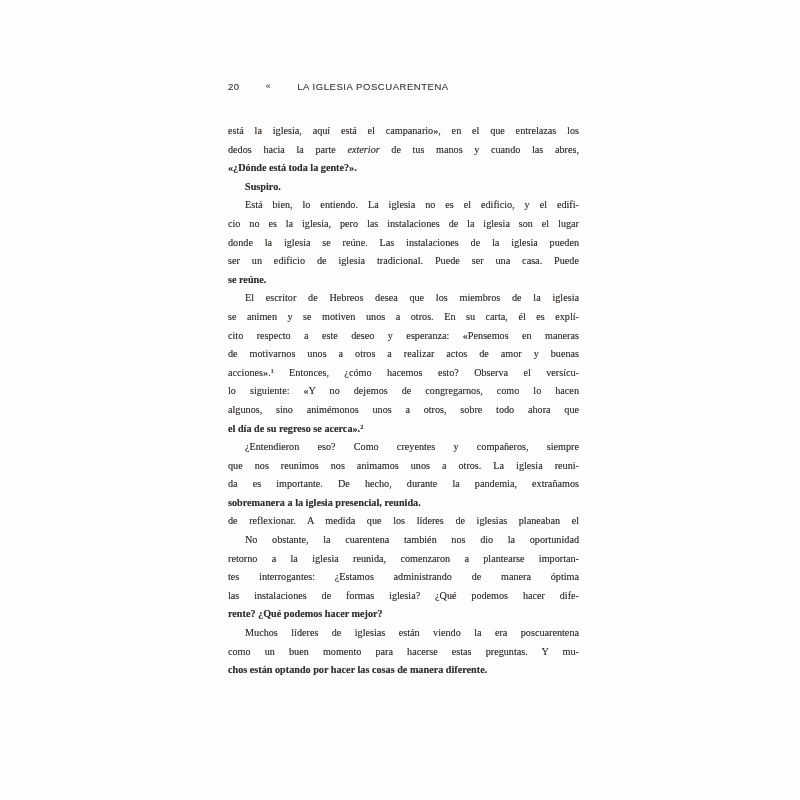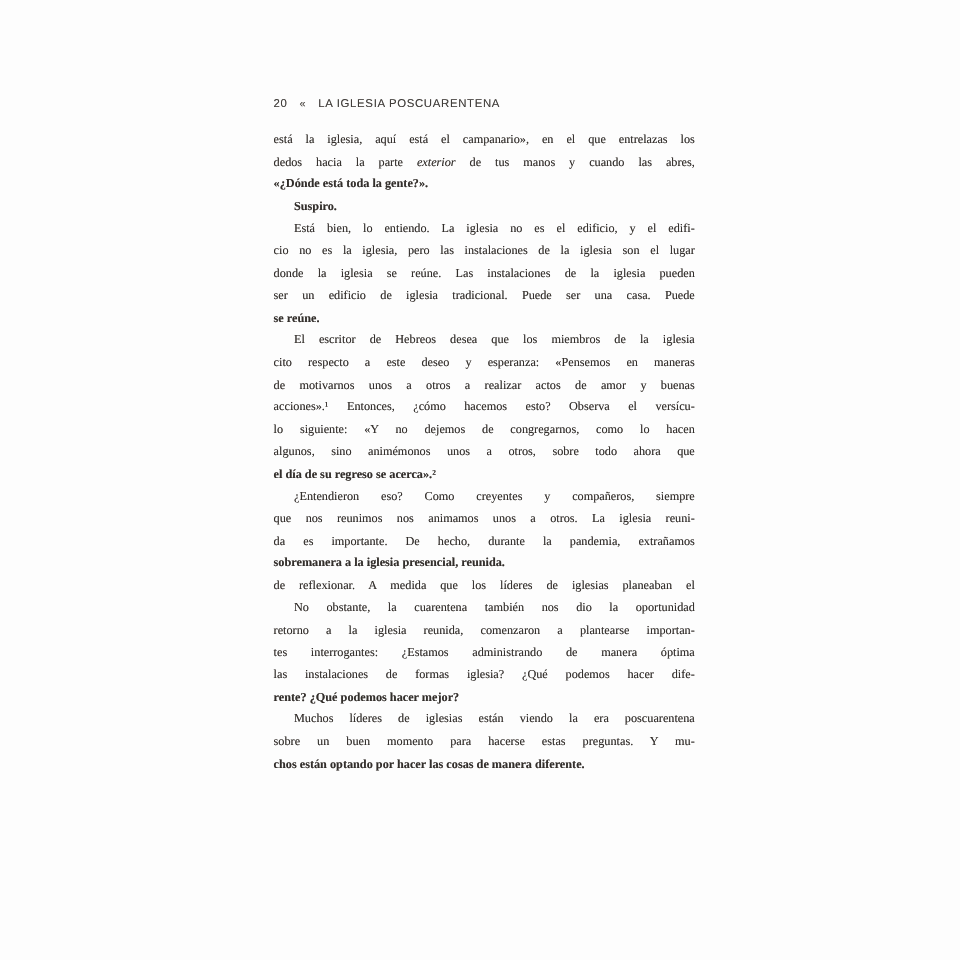--- a/index.html
+++ b/index.html
@@ -16,34 +16,34 @@
   .page {
     position: relative;
     width: 800px; height: 800px;
     background: var(--paper);
   }
   .running-head {
     position: absolute;
     left: 228px; top: 81px;
     display: flex;
     align-items: flex-start;
-    column-gap: 10px;
+    column-gap: 26px;
     font-family: "Liberation Sans", "DejaVu Sans", sans-serif;
     font-size: 9.5px;
     letter-spacing: 0.55px;
     color: var(--header_ink);
     text-shadow: 0 0 0.3px rgba(60,55,50,0.45);
   }
   .running-head .sep {
     font-size: 9px;
     color: #56524e;
   }
   .body-text {
     position: absolute;
-    left: 228px; top: 108px;
+    left: 228px; top: 122px;
     width: 351px;
     font-family: "Liberation Serif", "DejaVu Serif", serif;
     font-size: 10.2px;
     line-height: 18.6px;
     color: var(--ink);
     text-shadow: 0 0 0.35px rgba(55,50,45,0.5);
   }
   .line {
     text-align: justify;
     text-align-last: justify;
@@ -78,20 +78,21 @@
       </div>
       <div>
         <div class="line indent"><span>Está bien, lo entiendo. La iglesia no es el edificio, y el edifi-</span></div>
         <div class="line"><span>cio no es la iglesia, pero las instalaciones de la iglesia son el lugar</span></div>
         <div class="line"><span>donde la iglesia se reúne. Las instalaciones de la iglesia pueden</span></div>
         <div class="line"><span>ser un edificio de iglesia tradicional. Puede ser una casa. Puede</span></div>
         <div class="line last"><span>se reúne.</span></div>
       </div>
       <div>
         <div class="line indent"><span>El escritor de Hebreos desea que los miembros de la iglesia</span></div>
+        <div class="line"><span>se animen y se motiven unos a otros. En su carta, él es explí-</span></div>
         <div class="line"><span>cito respecto a este deseo y esperanza: «Pensemos en maneras</span></div>
         <div class="line"><span>de motivarnos unos a otros a realizar actos de amor y buenas</span></div>
         <div class="line"><span>acciones».¹ Entonces, ¿cómo hacemos esto? Observa el versícu-</span></div>
         <div class="line"><span>lo siguiente: «Y no dejemos de congregarnos, como lo hacen</span></div>
         <div class="line"><span>algunos, sino animémonos unos a otros, sobre todo ahora que</span></div>
         <div class="line last"><span>el día de su regreso se acerca».²</span></div>
       </div>
       <div>
         <div class="line indent"><span>¿Entendieron eso? Como creyentes y compañeros, siempre</span></div>
         <div class="line"><span>que nos reunimos nos animamos unos a otros. La iglesia reuni-</span></div>
@@ -101,17 +102,17 @@
       <div>
         <div class="line"><span>de reflexionar. A medida que los líderes de iglesias planeaban el</span></div>
         <div class="line indent"><span>No obstante, la cuarentena también nos dio la oportunidad</span></div>
         <div class="line"><span>retorno a la iglesia reunida, comenzaron a plantearse importan-</span></div>
         <div class="line"><span>tes interrogantes: ¿Estamos administrando de manera óptima</span></div>
         <div class="line"><span>las instalaciones de formas iglesia? ¿Qué podemos hacer dife-</span></div>
         <div class="line last"><span>rente? ¿Qué podemos hacer mejor?</span></div>
       </div>
       <div>
         <div class="line indent"><span>Muchos líderes de iglesias están viendo la era poscuarentena</span></div>
-        <div class="line"><span>sobre un buen momento para hacerse estas preguntas. Y mu-</span></div>
+        <div class="line"><span>como un buen momento para hacerse estas preguntas. Y mu-</span></div>
         <div class="line last"><span>chos están optando por hacer las cosas de manera diferente.</span></div>
       </div>
     </div>
 </div>
 
 </body></html>

